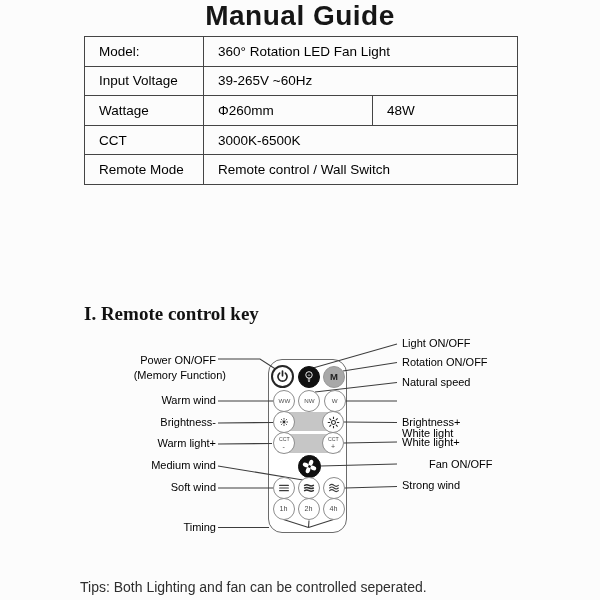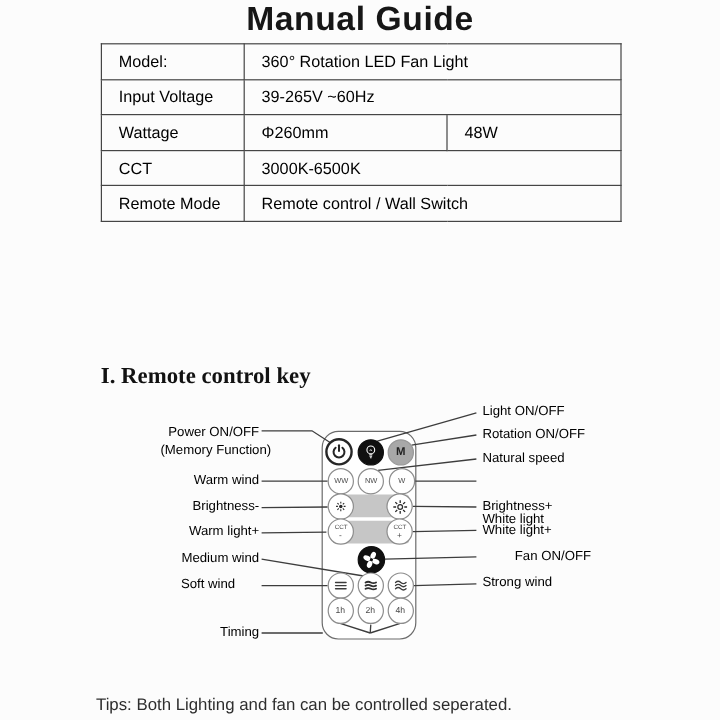--- a/index.html
+++ b/index.html
@@ -218,21 +218,21 @@
   <div class="btn" style="left:323px;top:168px;">
     <span class="txt-timer">4h</span>
   </div>
 
   <div class="lbl lbl-left" style="right:384px;top:23px;">Power ON/OFF</div>
   <div class="lbl lbl-left" style="right:374px;top:38px;">(Memory Function)</div>
   <div class="lbl lbl-left" style="right:384px;top:63px;">Warm wind</div>
   <div class="lbl lbl-left" style="right:384px;top:85px;">Brightness-</div>
   <div class="lbl lbl-left" style="right:384px;top:106px;">Warm light+</div>
   <div class="lbl lbl-left" style="right:384px;top:128px;">Medium wind</div>
-  <div class="lbl lbl-left" style="right:404px;top:150px;text-align:right;">Soft wind</div>
+  <div class="lbl lbl-left" style="right:384px;top:150px;text-align:right;">Soft wind</div>
   <div class="lbl lbl-left" style="right:384px;top:190px;">Timing</div>
 
   <div class="lbl" style="left:402px;top:6px;">Light ON/OFF</div>
   <div class="lbl" style="left:402px;top:25px;">Rotation ON/OFF</div>
   <div class="lbl" style="left:402px;top:45px;">Natural speed</div>
   <div class="lbl" style="left:402px;top:64px;margin-top:32px;">White light</div>
   <div class="lbl" style="left:402px;top:85px;text-align:center;">Brightness+</div>
   <div class="lbl" style="left:402px;top:105px;">White light+</div>
   <div class="lbl" style="left:402px;top:127px;margin-left:27px;">Fan ON/OFF</div>
   <div class="lbl" style="left:402px;top:148px;">Strong wind</div>

